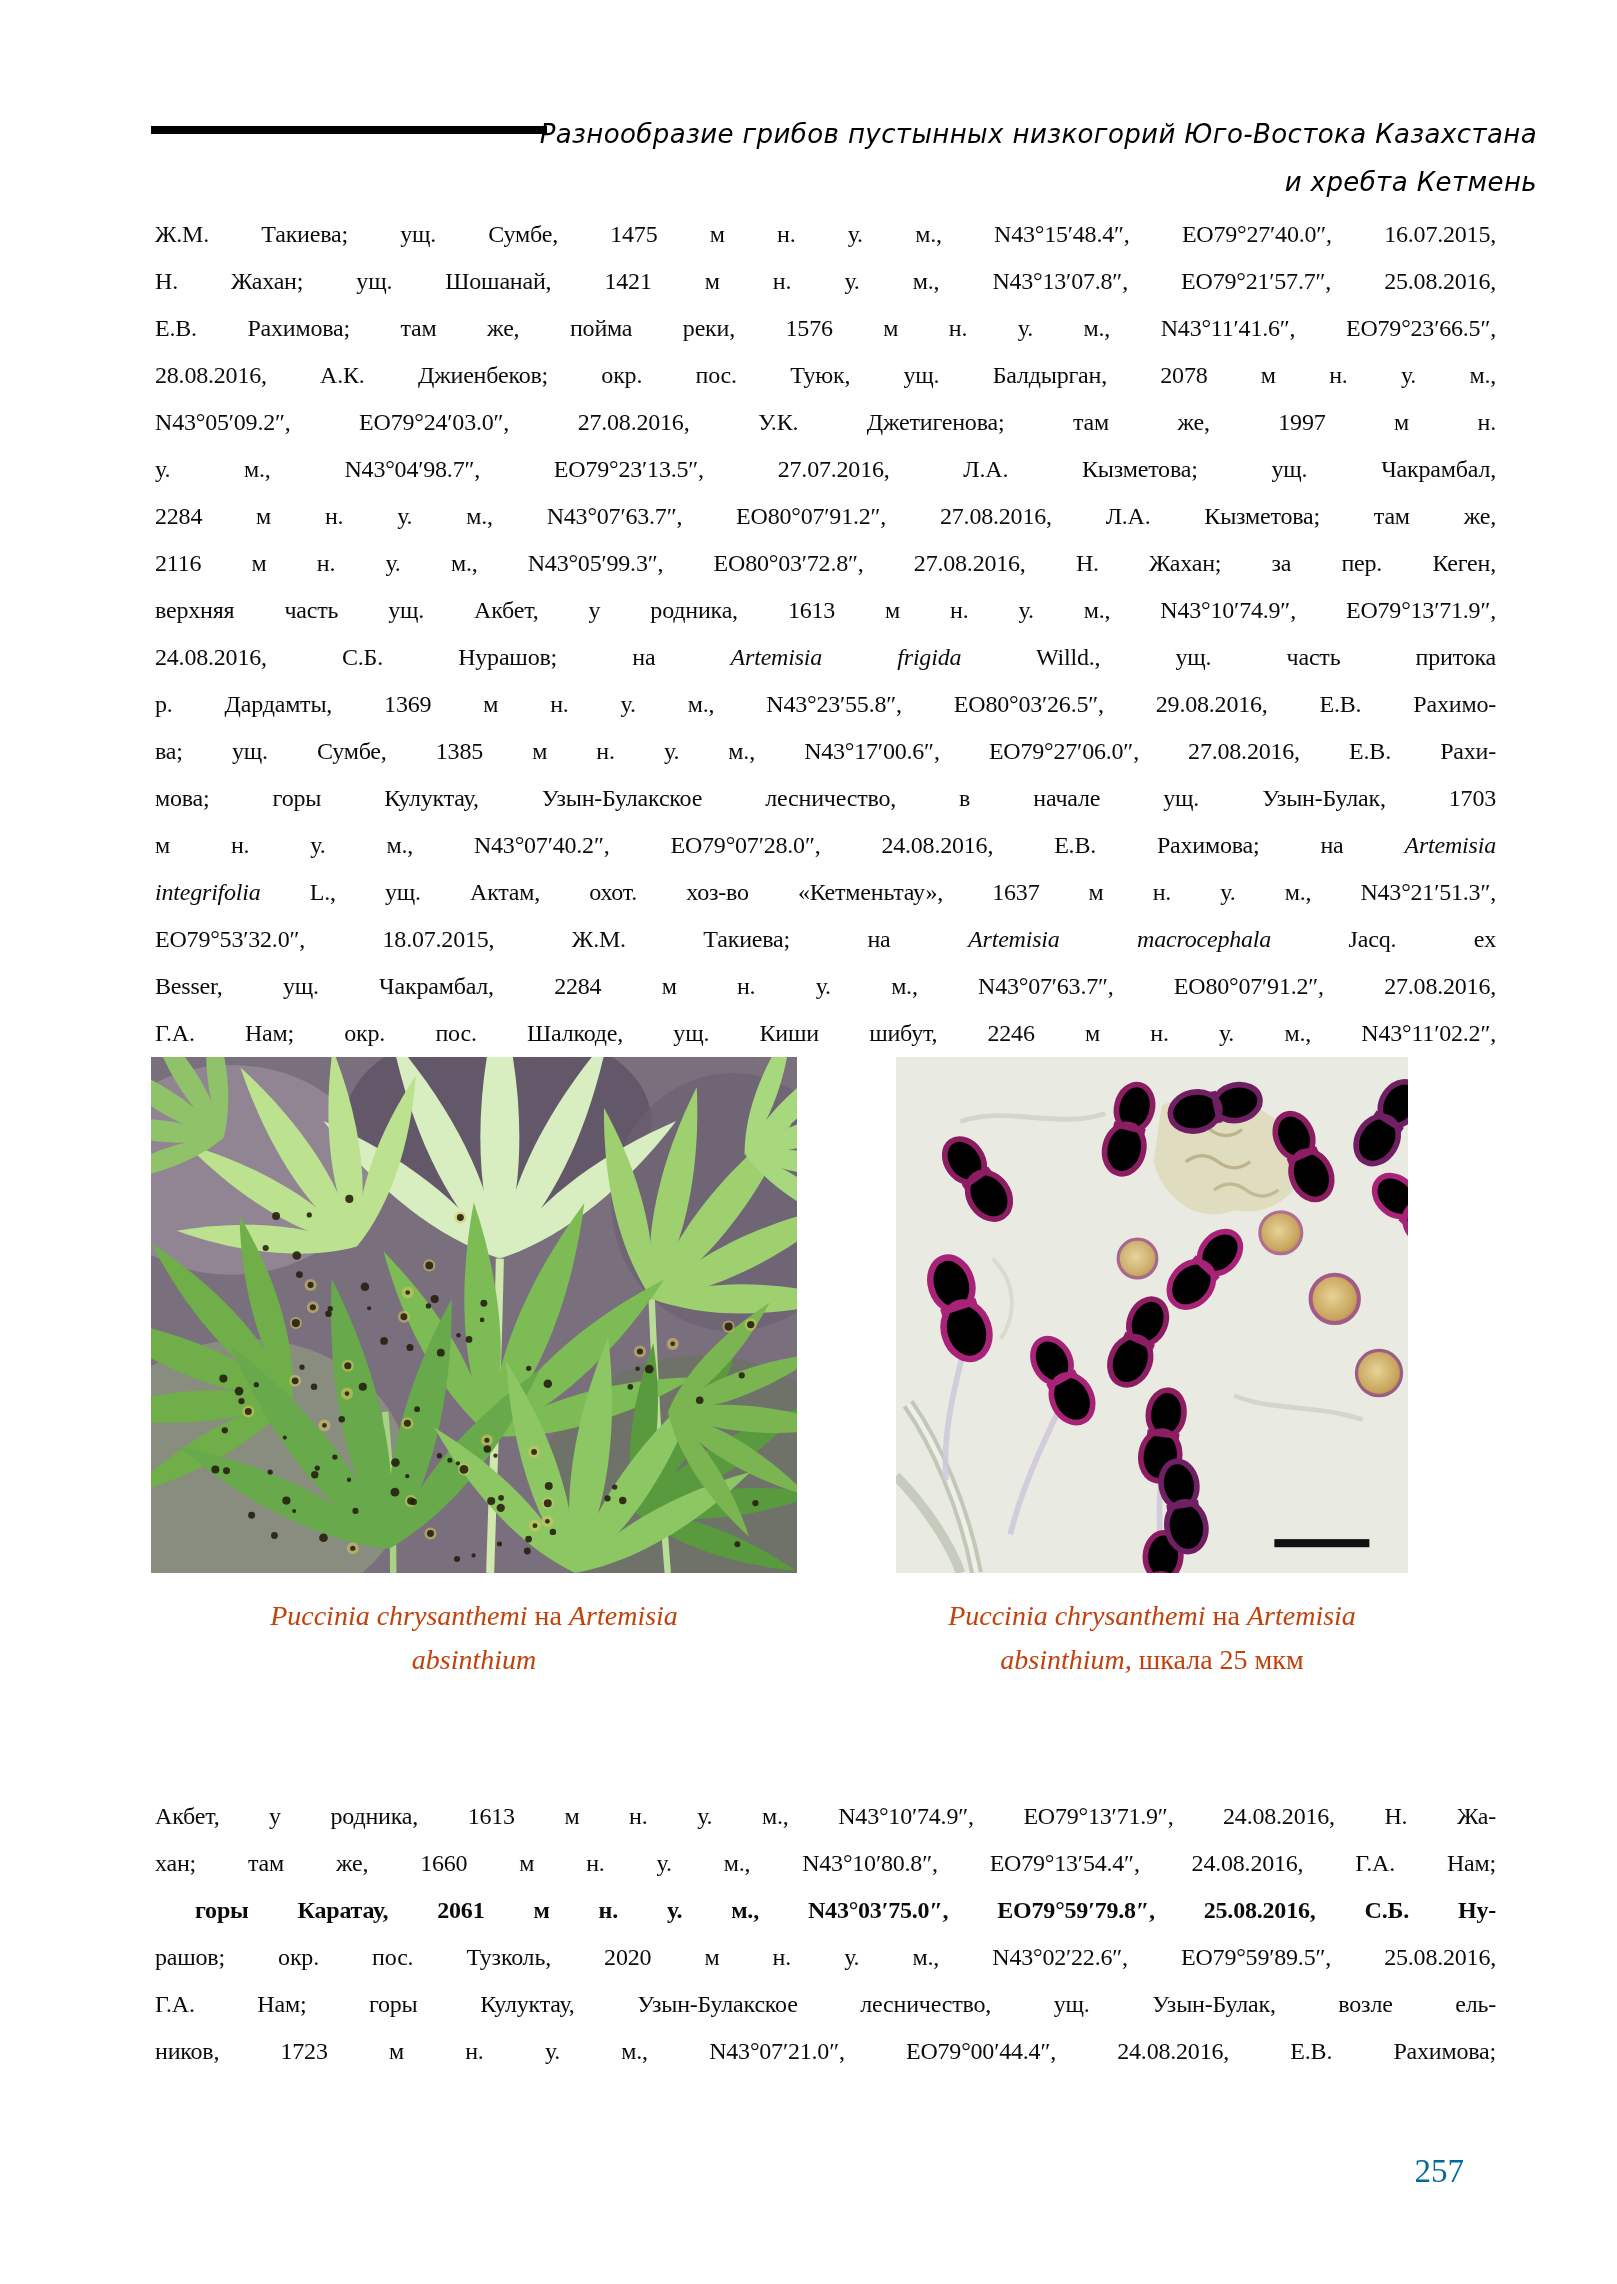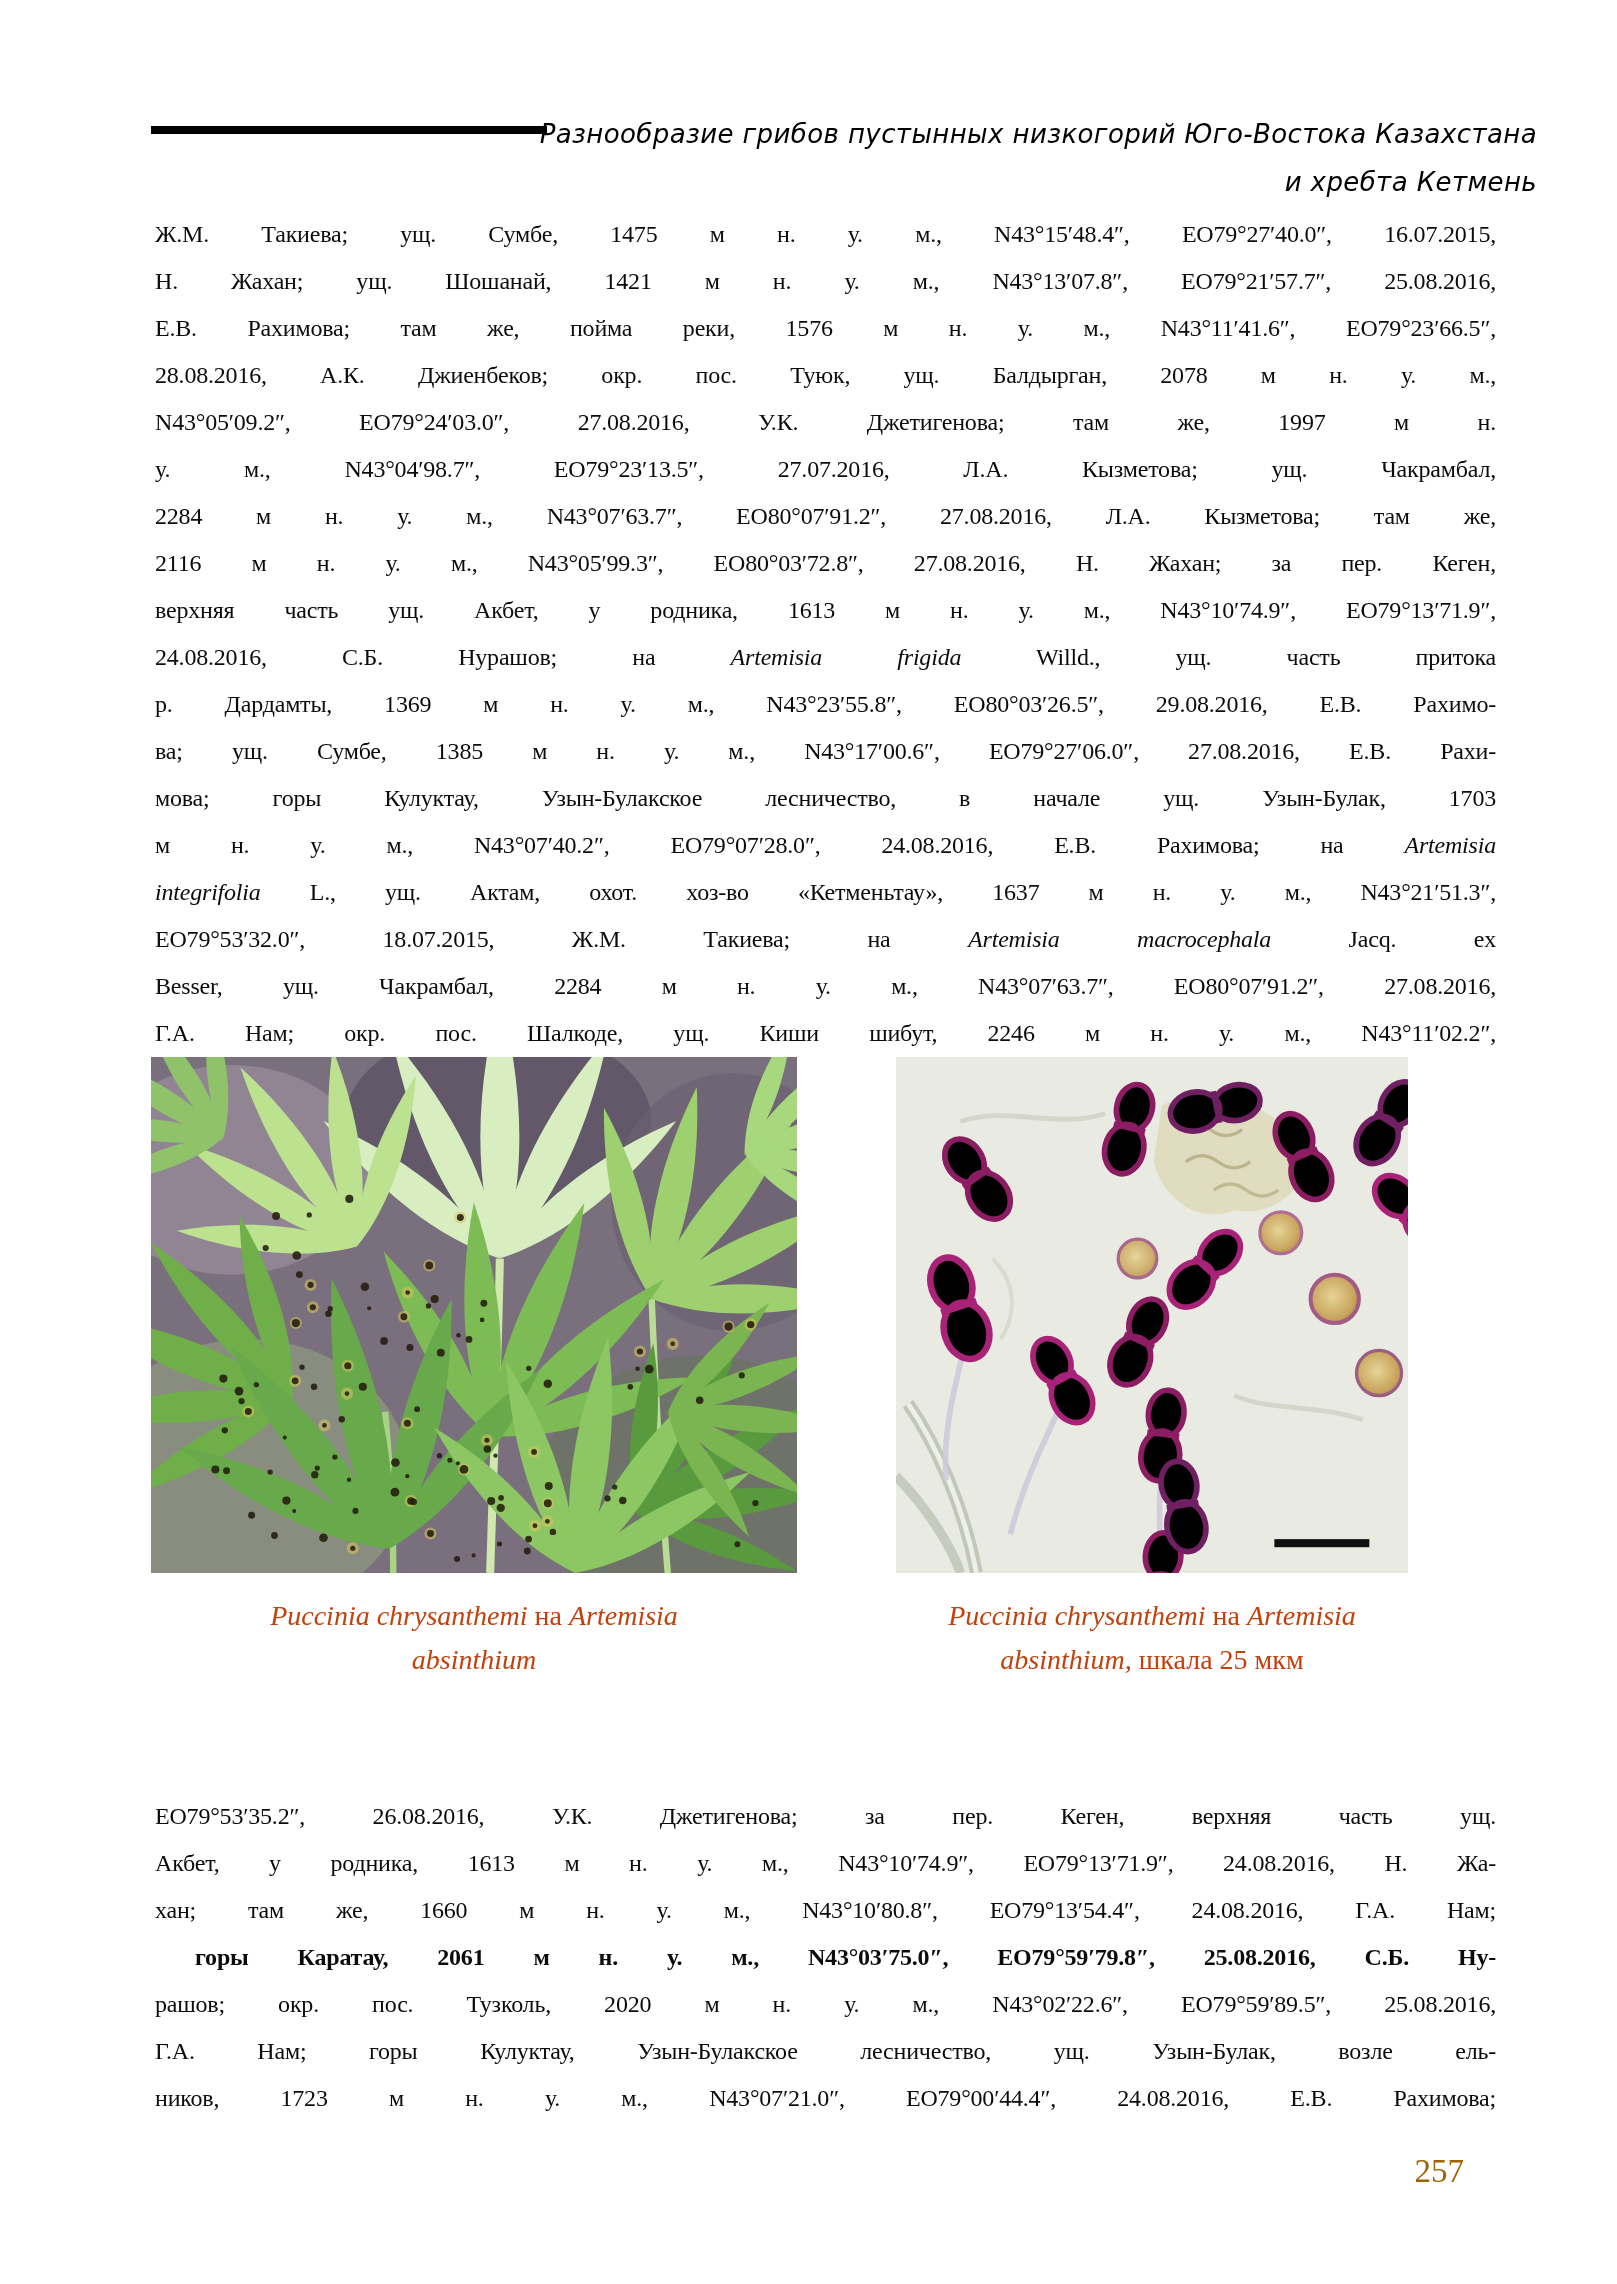--- a/index.html
+++ b/index.html
@@ -48,21 +48,21 @@
   .caption{
     position:absolute;top:1594px;
     text-align:center;font-size:28px;color:#c2410c;
   }
   #cap-left{left:151px;width:646px;}
   #cap-right{left:896px;width:512px;}
   .cap-line{height:44px;line-height:44px;text-align:center;text-align-last:center;}
   
   .page-number{
     position:absolute;top:2153px;right:154px;
-    font-size:33px;color:#a16207;
+    font-size:33px;color:#0369a1;
   }
   svg .ped{stroke:#cfc9da;stroke-width:7;fill:none;opacity:0.9;}
 </style>
 </head>
 <body>
 
 <div class="page">
 
   <div class="double-rule"></div>
   <div class="running-head">
@@ -325,21 +325,20 @@
   <div class="caption" id="cap-left">
       <div class="cap-line"><span class="it">Puccinia chrysanthemi</span><span> на </span><span class="it">Artemisia</span></div>
       <div class="cap-line"><span class="it">absinthium</span></div>
     </div>
   <div class="caption" id="cap-right">
       <div class="cap-line"><span class="it">Puccinia chrysanthemi</span><span> на </span><span class="it">Artemisia</span></div>
       <div class="cap-line"><span class="it">absinthium,</span><span> шкала 25 мкм</span></div>
     </div>
 
   <div class="para" id="para2">
-      <div class="bline"><span>EO79°53′35.2″, 26.08.2016, У.К. Джетигенова; за пер. Кеген, верхняя часть ущ.</span></div>
       <div class="bline"><span>Акбет, у родника, 1613 м н. у. м., N43°10′74.9″, EO79°13′71.9″, 24.08.2016, Н. Жа-</span></div>
       <div class="bline"><span>хан; там же, 1660 м н. у. м., N43°10′80.8″, EO79°13′54.4″, 24.08.2016, Г.А. Нам;</span></div>
       <div class="bline"><span class="bd">горы Каратау, 2061 м н. у. м., N43°03′75.0″, EO79°59′79.8″, 25.08.2016, С.Б. Ну-</span></div>
       <div class="bline"><span>рашов; окр. пос. Тузколь, 2020 м н. у. м., N43°02′22.6″, EO79°59′89.5″, 25.08.2016,</span></div>
       <div class="bline"><span>Г.А. Нам; горы Кулуктау, Узын-Булакское лесничество, ущ. Узын-Булак, возле ель-</span></div>
       <div class="bline"><span>ников, 1723 м н. у. м., N43°07′21.0″, EO79°00′44.4″, 24.08.2016, Е.В. Рахимова;</span></div>
     </div>
 
   <div class="page-number">257</div>
 

